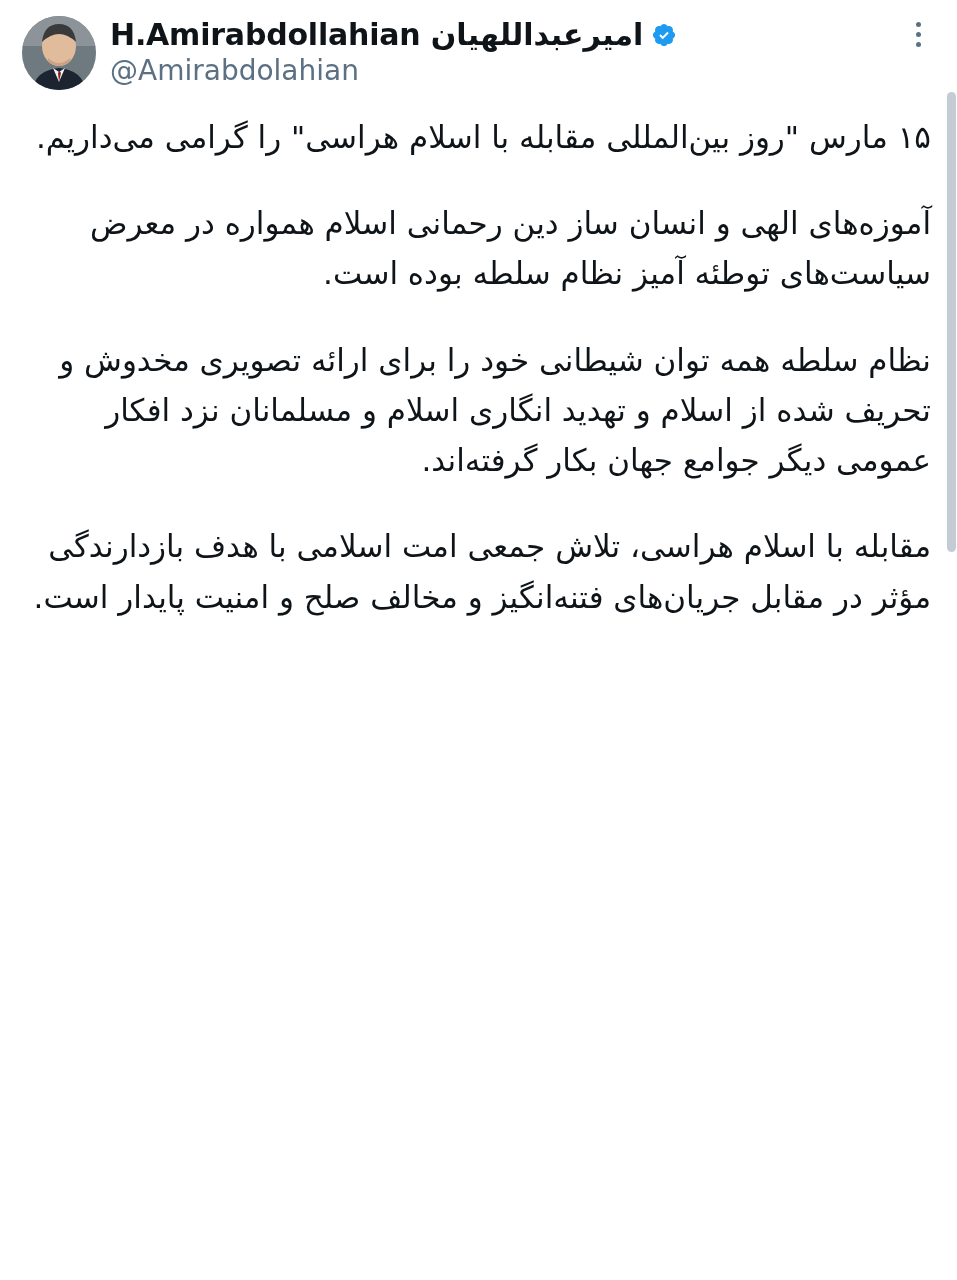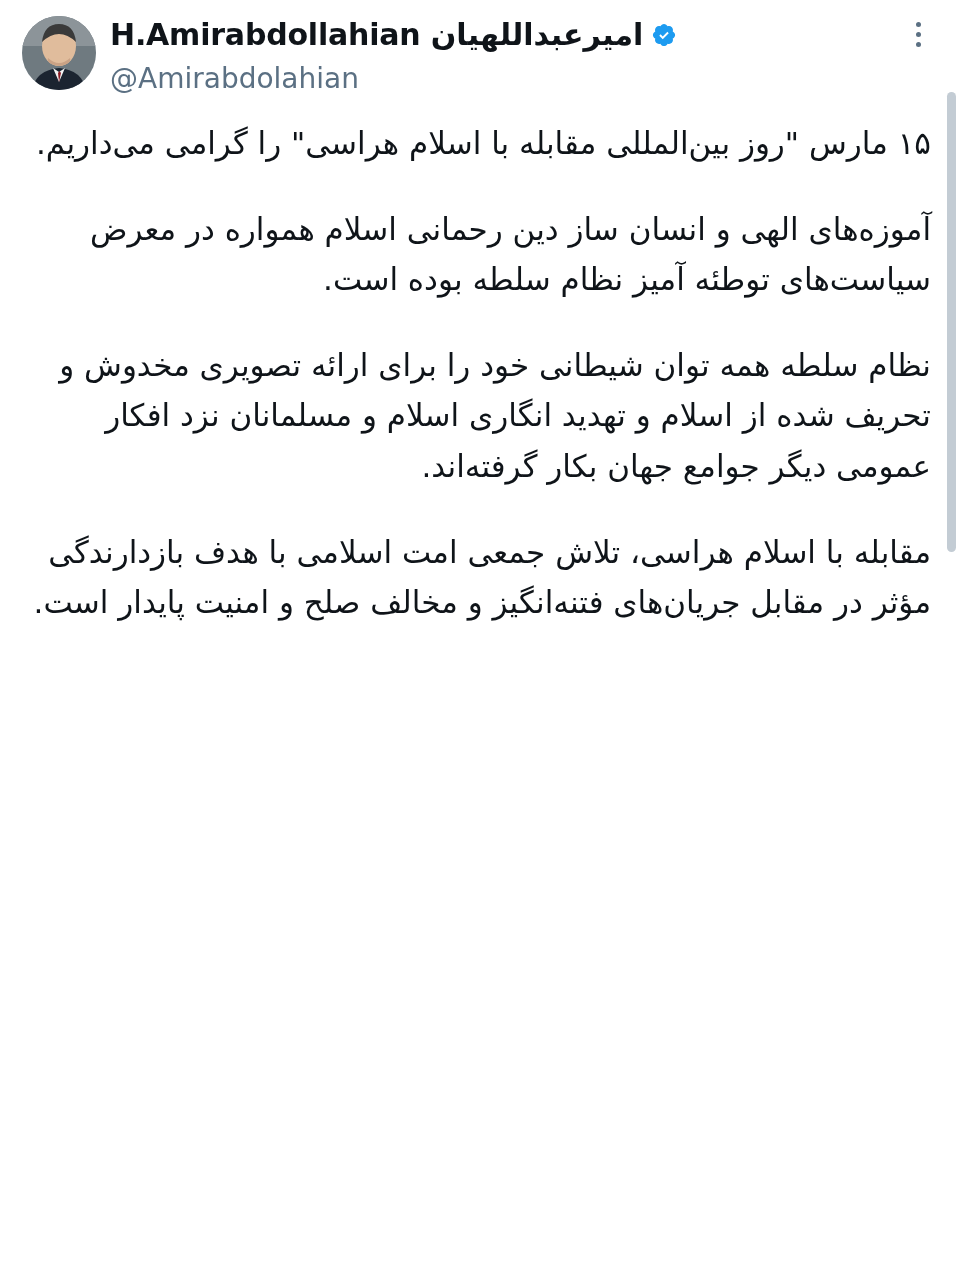--- a/index.html
+++ b/index.html
@@ -69,21 +69,21 @@
     flex: 0 0 auto;
     width: 26px;
     height: 26px;
     display: inline-block;
   }
 
   .handle {
     font-size: 28px;
     color: #5b7083;
     line-height: 1.25;
-    margin-top: 8px;
+    margin-top: 0;
   }
 
   .more-btn {
     flex: 0 0 auto;
     width: 34px;
     height: 44px;
     display: flex;
     align-items: flex-start;
     justify-content: center;
     padding-top: 6px;

